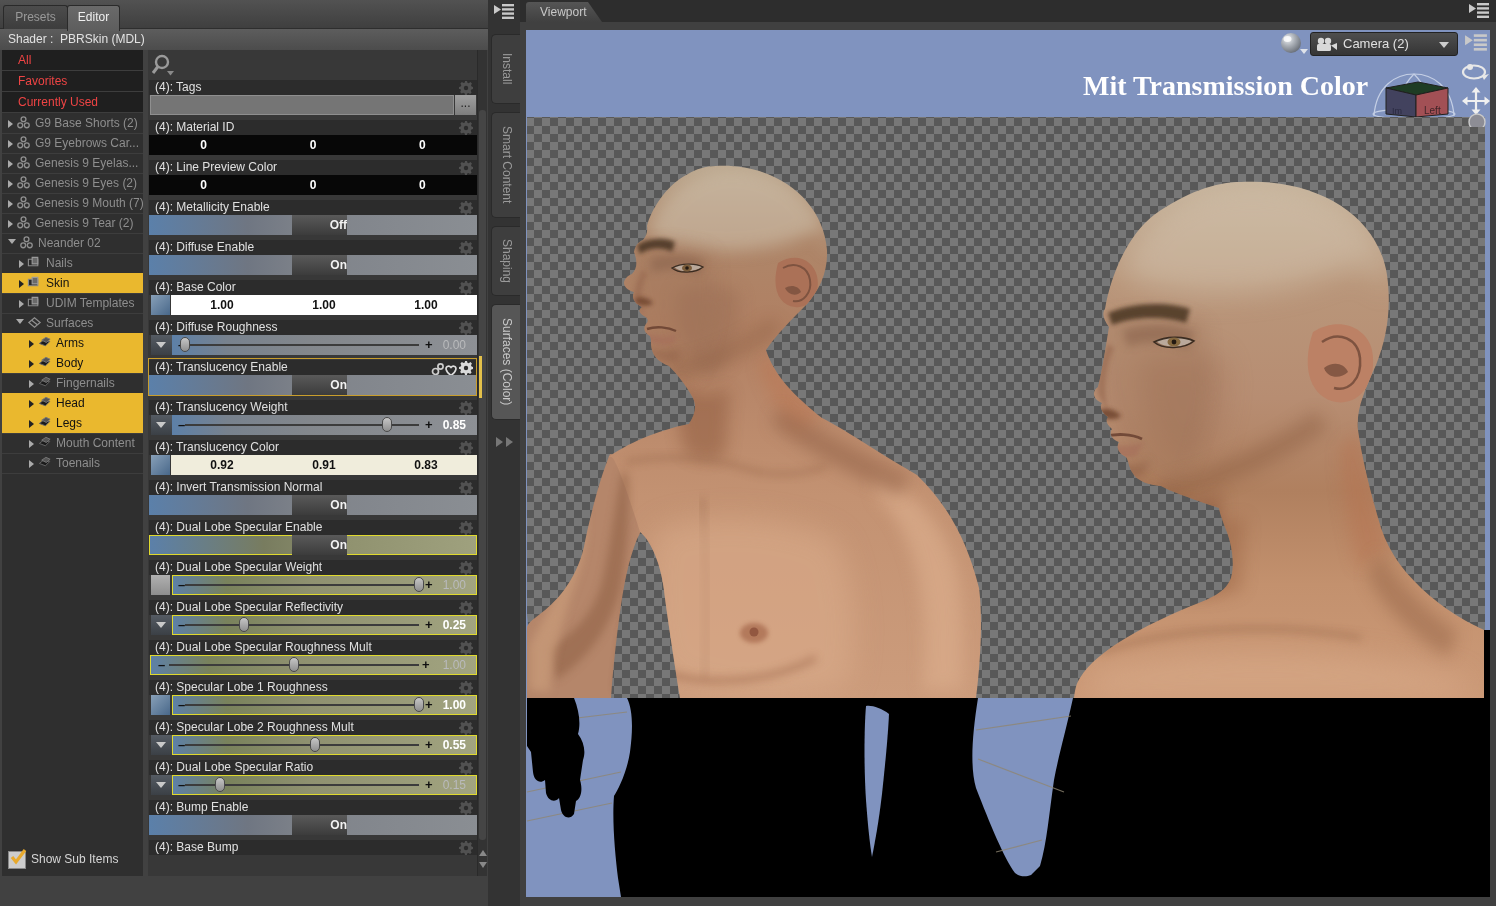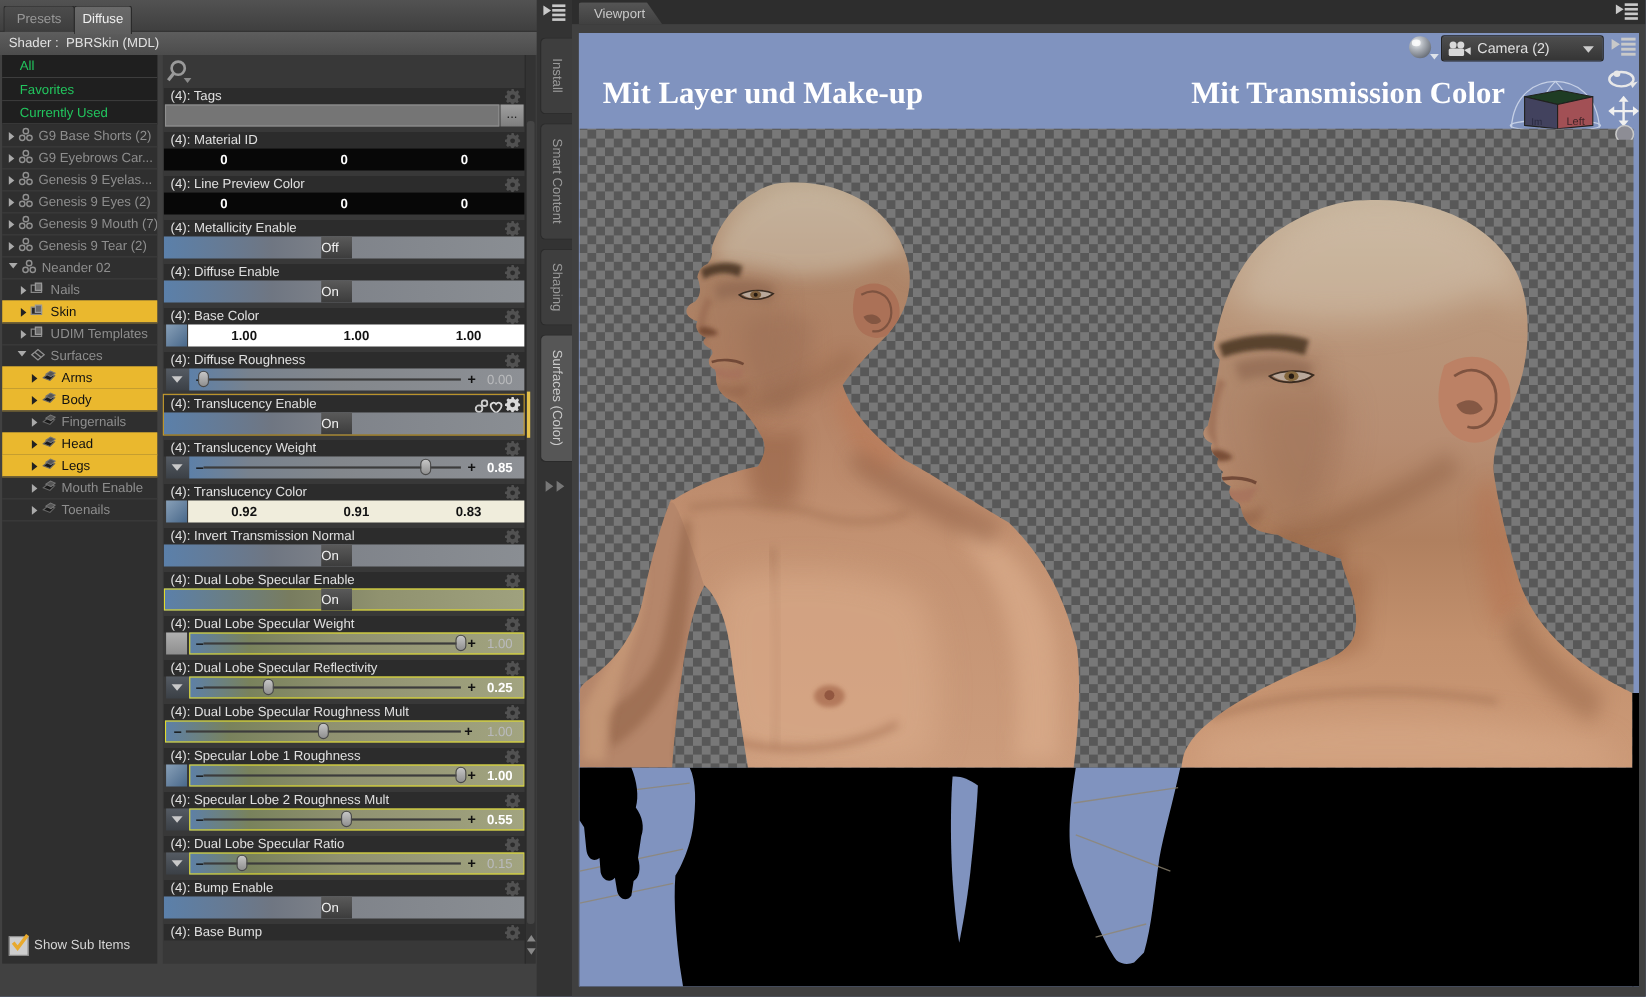--- a/index.html
+++ b/index.html
@@ -12,39 +12,39 @@
   .tab{position:absolute;top:5px;height:23px;line-height:22px;text-align:center;
      border:1px solid #2a2a2a;border-bottom:none;border-radius:3px 3px 0 0;}
   #tabPresets{left:3px;width:63px;background:linear-gradient(#4c4c4c,#3d3d3d);color:#999;}
   #tabEditor{left:67px;width:51px;height:25px;background:linear-gradient(#6a6a6a,#5d5d5d);color:#f0f0f0;z-index:3;}
   #shaderbar{position:absolute;left:0;top:29px;width:488px;height:21px;
      background:linear-gradient(#5d5d5d,#4c4c4c);color:#e2e2e2;line-height:21px;padding-left:8px;box-sizing:border-box;}
   
   #tree{position:absolute;left:2px;top:50px;width:141px;height:826px;background:#2f2f2f;}
   .trow{position:absolute;left:0;width:141px;height:20px;line-height:20px;white-space:nowrap;overflow:hidden;
         border-bottom:1px solid #3d3d3d;color:#8e8e8e;}
-  .trow.hdr{background:#1f1f1f;color:#22c55e;}
+  .trow.hdr{background:#1f1f1f;color:#ef4444;}
   .trow.sel{background:#eab82e;color:#111;}
   .ar{display:inline-block;width:0;height:0;border-left:5px solid #aaa;border-top:4px solid transparent;
       border-bottom:4px solid transparent;vertical-align:middle;margin-right:3px;}
   .ar.dn{border-left:none;border-right:none;border-top:5px solid #aaa;border-left:4px solid transparent;
       border-right:4px solid transparent;width:0;}
   .sel .ar{border-left-color:#222;}
   .ticon{display:inline-block;vertical-align:-3px;margin-right:4px;}
   
   #params{position:absolute;left:148px;top:50px;width:329px;height:826px;background:#383838;}
   .pt{position:absolute;left:1px;width:328px;height:15px;background:#2c2c2c;color:#e0e0e0;
       line-height:15px;padding-left:6px;box-sizing:border-box;}
   .gear{position:absolute;right:4px;top:1px;}
   .prow{position:absolute;left:1px;width:328px;height:20px;}
   
   .tg{background:linear-gradient(90deg,#5b80aa 0%,#6f7682 30%,#7f838a 48%,#8a8e93 100%);}
   .tg.olv{background:linear-gradient(90deg,#5b80aa 0%,#787c5f 35%,#90926f 60%,#9fa17e 100%);}
-  .tgbtn{position:absolute;left:143px;top:0;width:28px;height:20px;background:linear-gradient(#5a5a5a,#3c3c3c);
-     color:#f2f2f2;text-align:left;line-height:20px;}
+  .tgbtn{position:absolute;left:143px;top:0;width:55px;height:20px;background:linear-gradient(#5a5a5a,#3c3c3c);
+     color:#f2f2f2;text-align:right;line-height:20px;font-weight:bold;}
   .yb{outline:1px solid #e0da2e;outline-offset:-1px;}
   
   .sq{position:absolute;left:2px;top:0;width:19px;height:20px;background:linear-gradient(135deg,#88a0b8,#49688a);}
   .sq.plain{background:linear-gradient(#b0b0b0,#8e8e8e);}
   .sq.dk{background:linear-gradient(#555b63,#3b4046);width:21px;}
   .sq .tri{position:absolute;left:5px;top:7px;width:0;height:0;border-top:6px solid #c9c9c9;
      border-left:5px solid transparent;border-right:5px solid transparent;}
   .vbar{position:absolute;left:22px;top:0;right:0;height:20px;display:flex;}
   .vbar div{flex:1;text-align:center;line-height:20px;font-weight:bold;}
   
@@ -110,21 +110,21 @@
  <symbol id="gearW" viewBox="0 0 14 14">
    <path fill="#d9d9d9" d="M6 0h2l.4 1.7 1.4.6L11.4 1 12.9 2.6 12 4.2l.6 1.4L14 6v2l-1.7.4-.6 1.4.9 1.6-1.5 1.5-1.6-.9-1.4.6L8 14H6l-.4-1.7-1.4-.6-1.6.9-1.5-1.5.9-1.6-.6-1.4L0 8V6l1.7-.4.6-1.4L1.4 2.6 2.9 1.1l1.6.9 1.4-.6z"></path>
    <circle cx="7" cy="7" r="2.2" fill="#2c2c2c"></circle>
  </symbol>
 </defs>
   </svg>
 
 <div id="lp">
   <div id="tabbar">
     <div class="tab" id="tabPresets">Presets</div>
-    <div class="tab" id="tabEditor">Diffuse</div>
+    <div class="tab" id="tabEditor">Editor</div>
   </div>
   <div id="shaderbar">Shader :&nbsp;&nbsp;PBRSkin (MDL)</div>
   <div id="tree">
 <div class="trow hdr" style="top:0px"><span style="padding-left:16px">All</span></div>
 <div class="trow hdr" style="top:21px"><span style="padding-left:16px">Favorites</span></div>
 <div class="trow hdr" style="top:42px"><span style="padding-left:16px">Currently Used</span></div>
 <div class="trow" style="top:63px"><span style="padding-left:6px"><span class="ar"></span></span><svg class="ticon" width="15" height="15">
           <use href="#nodeS"></use>
         </svg><span>G9 Base Shorts (2)</span></div>
 <div class="trow" style="top:83px"><span style="padding-left:6px"><span class="ar"></span></span><svg class="ticon" width="15" height="15">
@@ -167,21 +167,21 @@
           <use href="#matS"></use>
         </svg><span style="color:#8e8e8e">Fingernails</span></div>
 <div class="trow sel" style="top:343px"><span style="padding-left:27px"><span class="ar"></span></span><svg class="ticon" width="15" height="15">
           <use href="#matS"></use>
         </svg><span style="color:#111">Head</span></div>
 <div class="trow sel" style="top:363px"><span style="padding-left:27px"><span class="ar"></span></span><svg class="ticon" width="15" height="15">
           <use href="#matS"></use>
         </svg><span style="color:#111">Legs</span></div>
 <div class="trow" style="top:383px"><span style="padding-left:27px"><span class="ar"></span></span><svg class="ticon" width="15" height="15">
           <use href="#matS"></use>
-        </svg><span style="color:#8e8e8e">Mouth Enable</span></div>
+        </svg><span style="color:#8e8e8e">Mouth Content</span></div>
 <div class="trow" style="top:403px"><span style="padding-left:27px"><span class="ar"></span></span><svg class="ticon" width="15" height="15">
           <use href="#matS"></use>
         </svg><span style="color:#8e8e8e">Toenails</span></div>
 </div>
   <div id="params">
 <div class="abs" style="left:3px;top:3px;width:24px;height:24px;">
 <svg width="24" height="26">
           <circle cx="11" cy="9" r="6" fill="none" stroke="#9a9a9a" stroke-width="2.4"></circle>
           <line x1="7" y1="13.5" x2="2" y2="20" stroke="#9a9a9a" stroke-width="3"></line>
           <path d="M16 18 l7 0 -3.5 4.5z" fill="#8a8a8a"></path>
@@ -587,21 +587,20 @@
 <path fill="#8093bf" d="M452 668 L547 668
   C540 700 532 728 528 750 C523 784 521 812 514 836 L505 845
   C500 847 494 847 489 843
   C478 828 464 794 450 758 C444 737 446 706 452 668 Z"></path>
 <path stroke="#8f8672" stroke-width="1.2" fill="none" opacity="0.8" d="M450 700 L545 686 M452 729 L538 762 M470 822 L516 810"></path>
 
 <path fill="#8093bf" d="M340 676 C338 700 338 740 340 770 C342 798 344 815 346 827 C349 812 353 790 356 764 C359 736 362 706 363 684 C355 678 346 675 340 676 Z"></path>
 </svg>
 </div>
 
-  <div class="vtitle" style="left:28px;">Mit Layer und Make-up</div>
   <div class="vtitle" style="left:563px;">Mit Transmission Color</div>
 
   <svg class="abs" width="30" height="28" style="left:760px;top:32px">
     <defs>
         <radialGradient id="sph" cx="0.35" cy="0.3" r="0.8">
       <stop offset="0" stop-color="#eceff2"></stop>
           <stop offset="0.4" stop-color="#aeb3ba"></stop>
           <stop offset="1" stop-color="#5e646e"></stop>
     </radialGradient>
       </defs>

